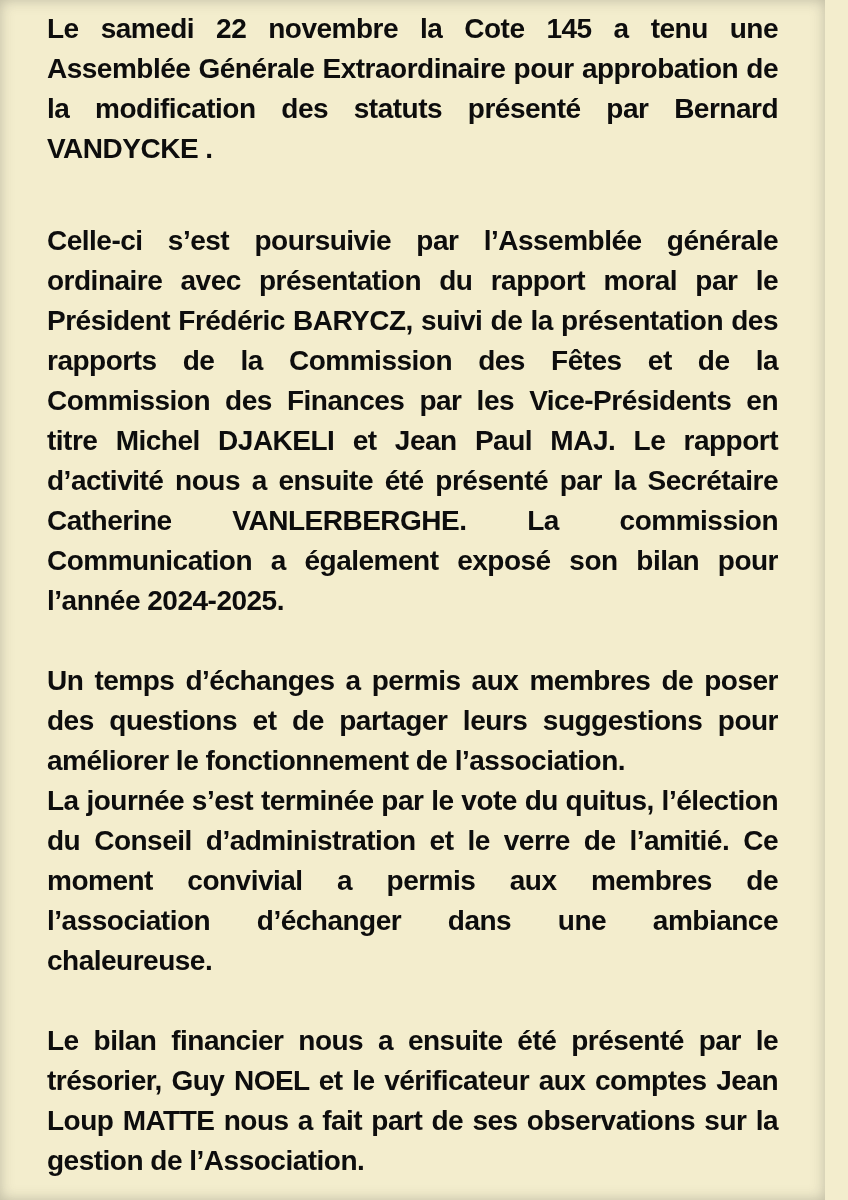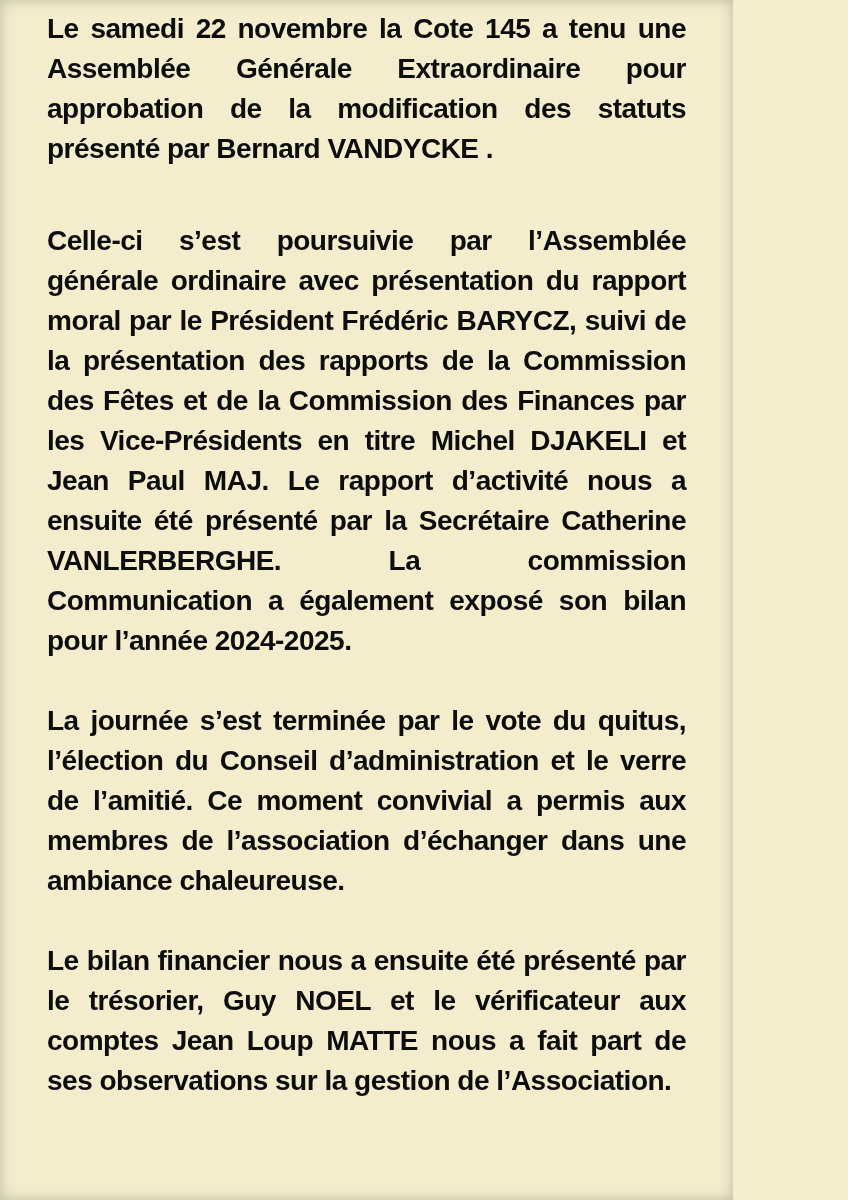--- a/index.html
+++ b/index.html
@@ -7,21 +7,21 @@
     padding: 0;
   }
   body {
     width: 848px;
     height: 1200px;
     background: #f3edcd;
     overflow: hidden;
   }
   .page {
     box-sizing: border-box;
-    width: 733px;
+    width: 825px;
     height: 1200px;
     padding: 9px 47px 0 47px;
     background: #f3edcd;
     box-shadow: inset 0 0 14px rgba(90, 90, 80, 0.35);
     font-family: "Liberation Sans", sans-serif;
     font-weight: 700;
     font-size: 28px;
     line-height: 40px;
     letter-spacing: -0.5px;
     color: #0d0d0d;
@@ -37,15 +37,16 @@
   .page p.no-gap {
     margin-bottom: 0;
   }
 </style>
 </head>
 <body>
 
 <div class="page">
   <p class="first">Le samedi 22 novembre la Cote 145 a tenu une Assemblée Générale Extraordinaire pour approbation de la modification des statuts présenté par Bernard VANDYCKE .</p>
   <p>Celle-ci s’est poursuivie par l’Assemblée générale ordinaire avec présentation du rapport moral par le Président Frédéric BARYCZ, suivi de la présentation des rapports de la Commission des Fêtes et de la Commission des Finances par les Vice-Présidents en titre Michel DJAKELI et Jean Paul MAJ. Le rapport d’activité nous a ensuite été présenté par la Secrétaire Catherine VANLERBERGHE. La commission Communication a également exposé son bilan pour l’année 2024-2025.</p>
+  <p class="no-gap">Un temps d’échanges a permis aux membres de poser des questions et de partager leurs suggestions pour améliorer le fonctionnement de l’association.</p>
   <p>La journée s’est terminée par le vote du quitus, l’élection du Conseil d’administration et le verre de l’amitié. Ce moment convivial a permis aux membres de l’association d’échanger dans une ambiance chaleureuse.</p>
   <p>Le bilan financier nous a ensuite été présenté par le trésorier, Guy NOEL et le vérificateur aux comptes Jean Loup MATTE nous a fait part de ses observations sur la gestion de l’Association.</p>
 </div>
 
 </body></html>

